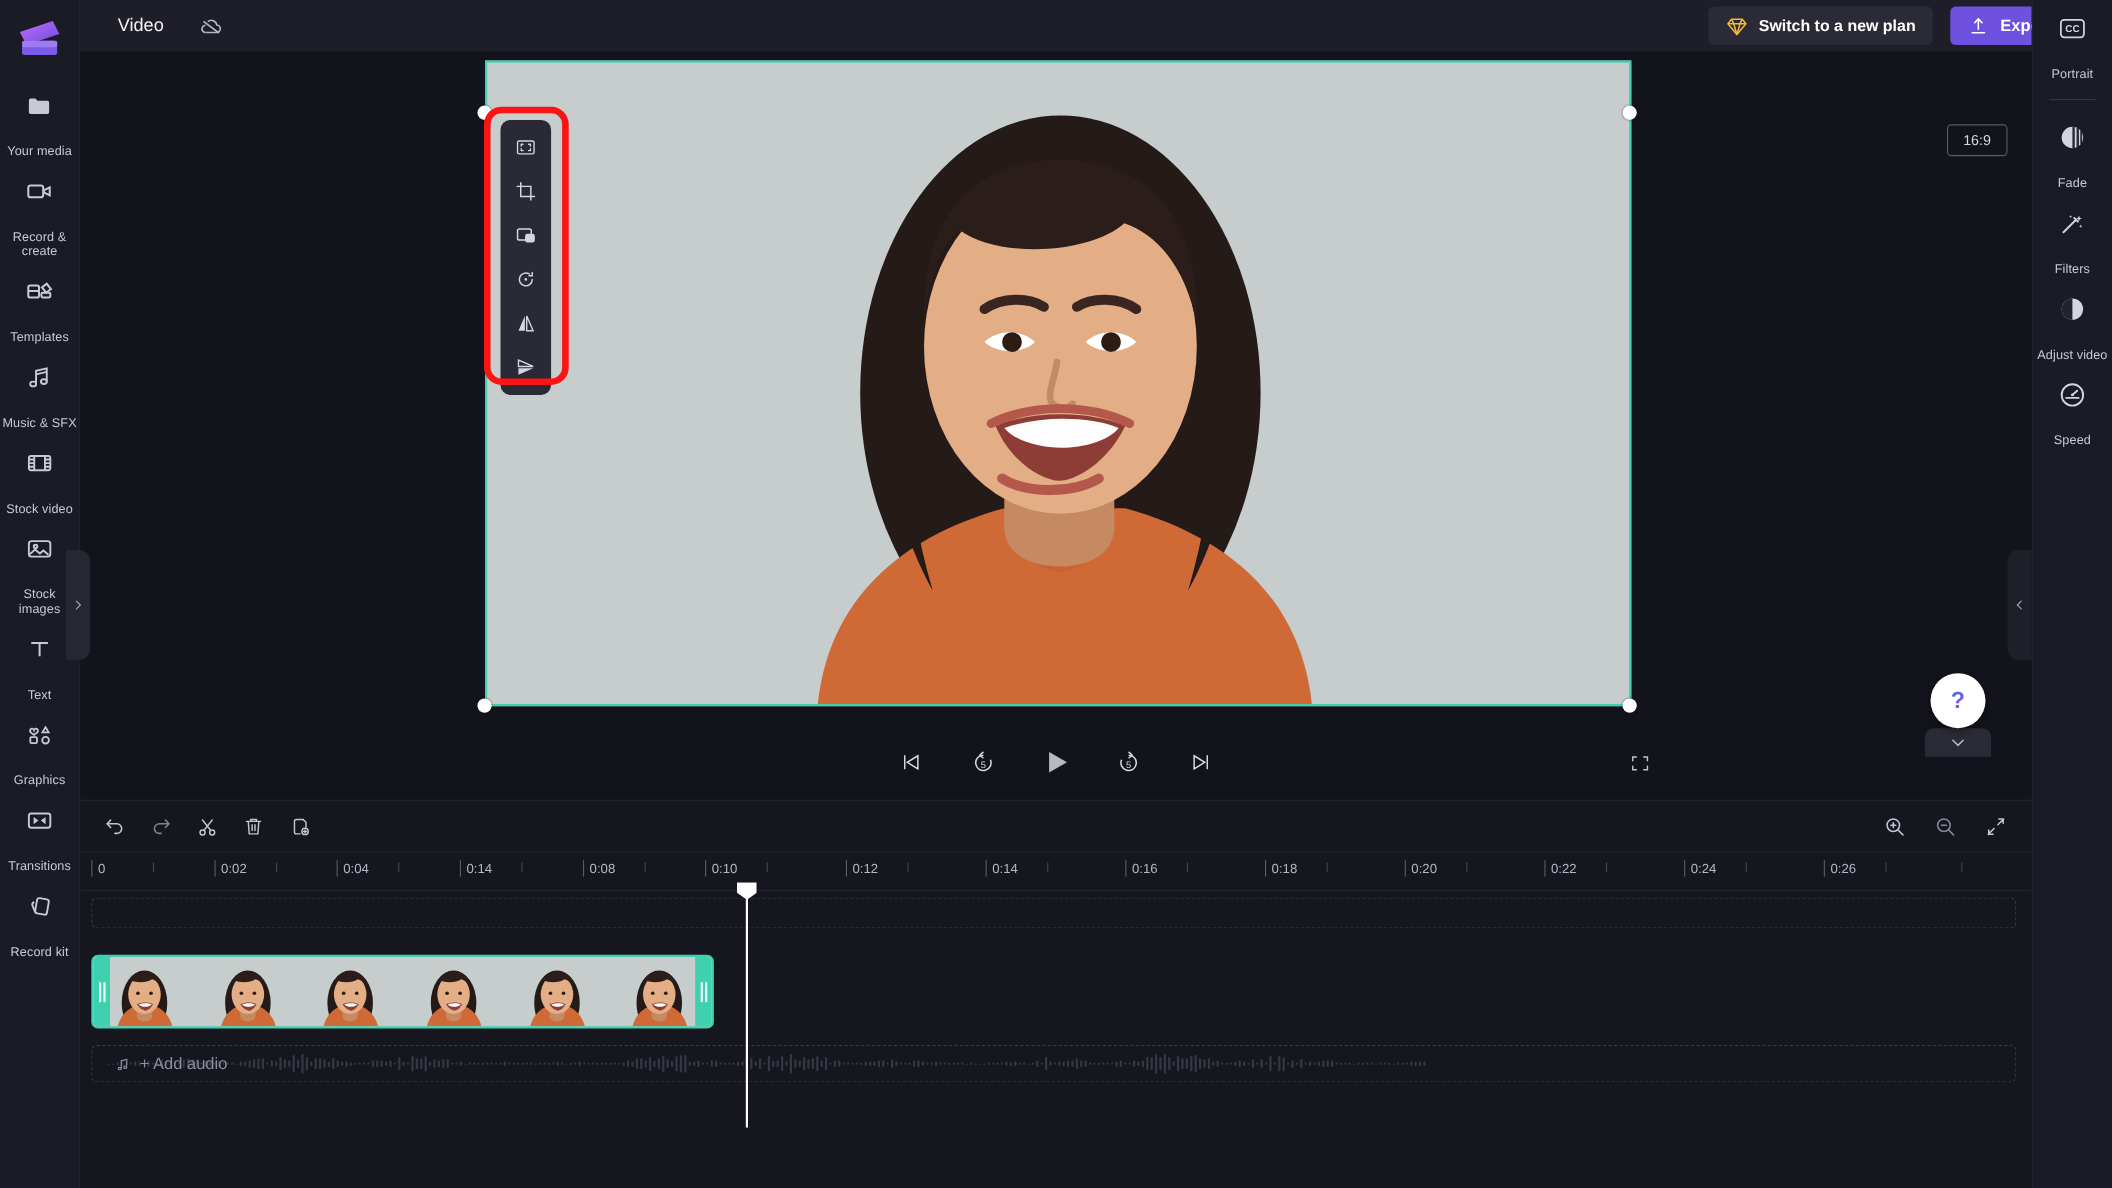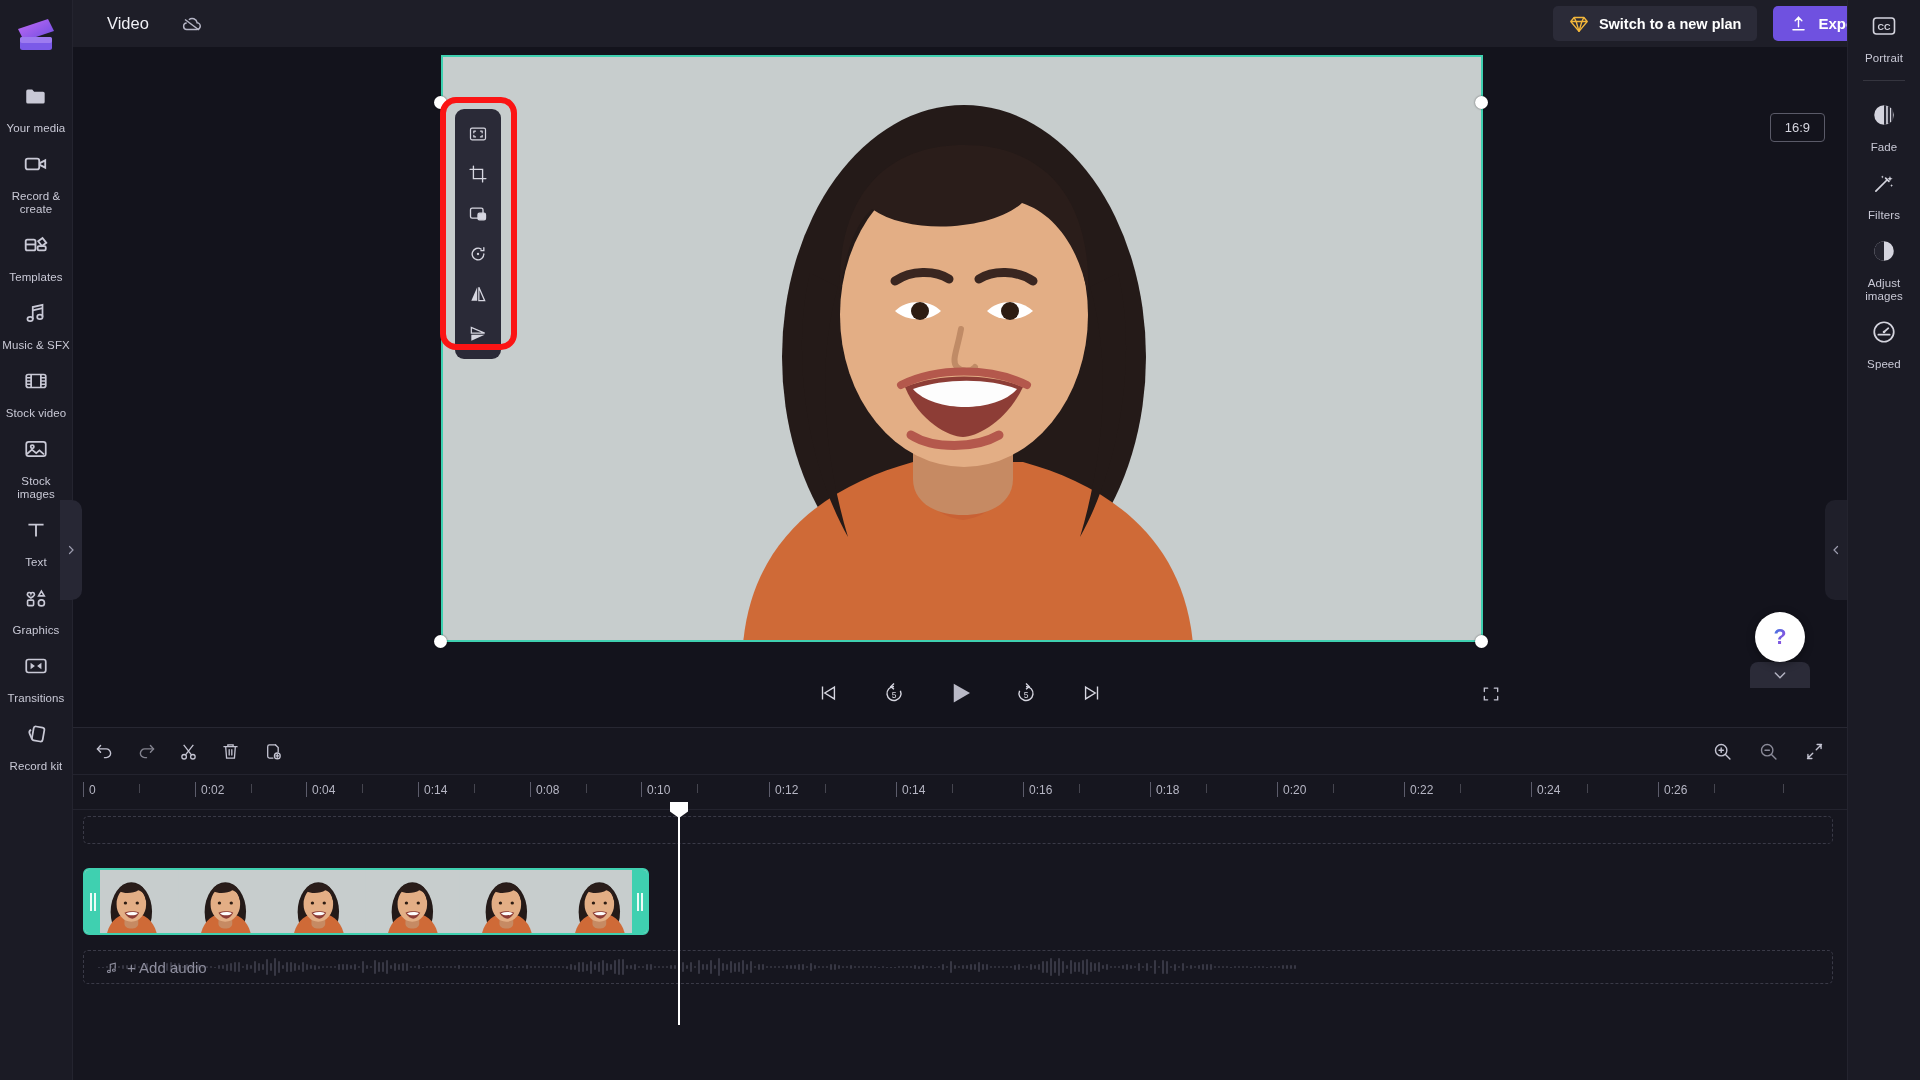--- a/index.html
+++ b/index.html
@@ -19,21 +19,21 @@
     display: flex; flex-direction: column; align-items: center;
     border-right: 1px solid #24242f;
   }
   .logo {
     margin-top: 12px; width: 48px; height: 46px;
     display:flex; align-items:center; justify-content:center;
   }
   .rail-items { margin-top: 16px; width: 100%; display:flex; flex-direction:column; align-items:center; }
   .rail-item {
     width: 73px; padding: 9px 2px 7px; display:flex; flex-direction:column;
-    align-items:center; gap: 13px; cursor: pointer;
+    align-items:center; gap: 23px; cursor: pointer;
   }
   .rail-item .ico { width: 26px; height: 26px; display:flex; align-items:center; justify-content:center; }
   .rail-item .lbl {
     font-size: 11.5px; color: #c9c9d6; line-height: 13px; text-align:center;
     letter-spacing: .1px;
   }
   .rail-bottom { margin-top: auto; width:100%; display:flex; flex-direction:column; align-items:center; padding-bottom: 12px; }
   .dots { display:flex; gap:4px; align-items:center; justify-content:center; height: 26px;}
   .dots i { width:4px;height:4px;border-radius:50%;background:#b9b9c8; display:block;}
 
@@ -400,21 +400,21 @@
       <span class="lbl">Filters</span>
     </div>
 
     <div class="rail-item">
       <span class="ico">
         <svg width="26" height="26" viewBox="0 0 24 24">
           <circle cx="12" cy="12" r="9" fill="#d4d4de"></circle>
           <path d="M12 3a9 9 0 000 18z" fill="#23232e"></path>
         </svg>
       </span>
-      <span class="lbl">Adjust images</span>
+      <span class="lbl">Adjust video</span>
     </div>
 
     <div class="rail-item">
       <span class="ico">
         <svg width="26" height="26" viewBox="0 0 24 24" fill="none" stroke="#d4d4de" stroke-width="1.6" stroke-linecap="round">
           <circle cx="12" cy="12" r="9"></circle>
           <path d="M12 12l4-3.5"></path>
           <path d="M6.8 14.5h10.4"></path>
           <circle cx="12" cy="12" r="1.2" fill="#d4d4de" stroke="none"></circle>
         </svg>

